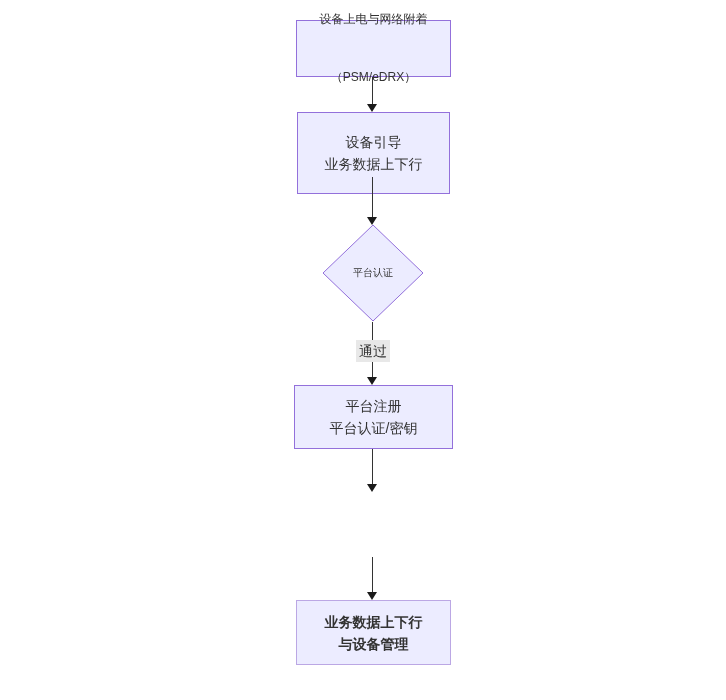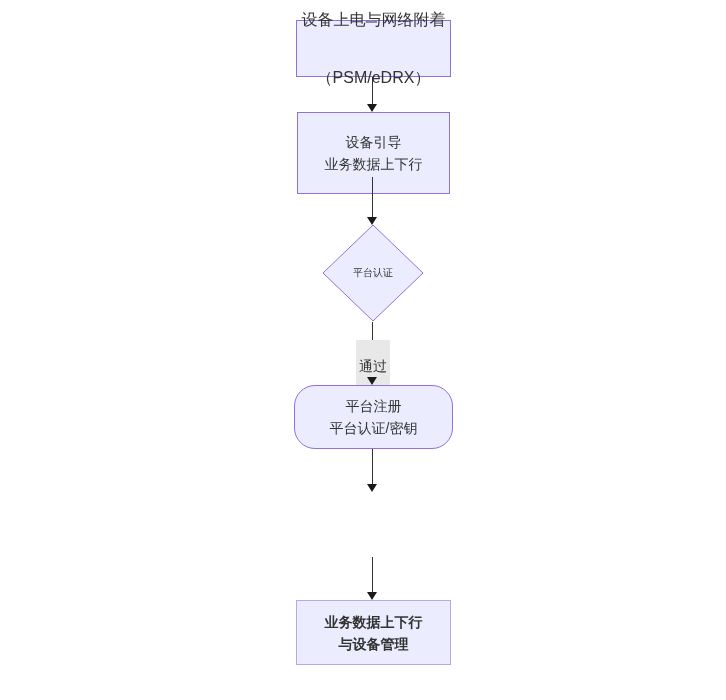--- a/index.html
+++ b/index.html
@@ -18,21 +18,21 @@
     border: 1px solid #9370DB;
     box-sizing: border-box;
     display: flex;
     flex-direction: column;
     justify-content: center;
     align-items: center;
     text-align: center;
     font-size: 14px;
     line-height: 22px;
   }
-  .node-small { font-size: 16px; line-height: 19px; gap: 39px; }
+  .node-small { font-size: 12px; line-height: 19px; gap: 39px; }
   .node-last { border-color: #BBA7E4; }
   .vline {
     position: absolute;
     left: 372px;
     width: 1px;
     background: #333333;
   }
   .arrowhead {
     position: absolute;
     left: 367px;
@@ -57,21 +57,21 @@
     justify-content: center;
     align-items: center;
     font-size: 10px;
   }
   .edge-label {
     position: absolute;
     top: 340px;
     left: 373px;
     transform: translateX(-50%);
     background: #e8e8e8;
-    padding: 16px 3px;
+    padding: 1px 3px;
     font-size: 14px;
     line-height: 20px;
   }
 </style>
 </head>
 <body>
 
 <div class="canvas">
 
   <div class="node node-small" style="left:296px; top:20px; width:155px; height:57px;">
@@ -94,21 +94,21 @@
     <svg width="102" height="98" viewBox="0 0 102 98">
       <polygon points="51,1 101,49 51,97 1,49" fill="#ECECFF" stroke="#9370DB" stroke-width="1"></polygon>
     </svg>
     <div class="diamond-label">平台认证</div>
   </div>
 
   <div class="vline" style="top:322px; height:56px;"></div>
   <div class="edge-label">通过</div>
   <div class="arrowhead" style="top:377px;"></div>
 
-  <div class="node" style="left:294px; top:385px; width:159px; height:64px;border-radius:21px;">
+  <div class="node" style="left:294px; top:385px; width:159px; height:64px;">
     <span>平台注册</span>
     <span>平台认证/密钥</span>
   </div>
 
   <div class="vline" style="top:449px; height:36px;"></div>
   <div class="arrowhead" style="top:484px;"></div>
 
 
   <div class="vline" style="top:557px; height:36px;"></div>
   <div class="arrowhead" style="top:592px;"></div>

